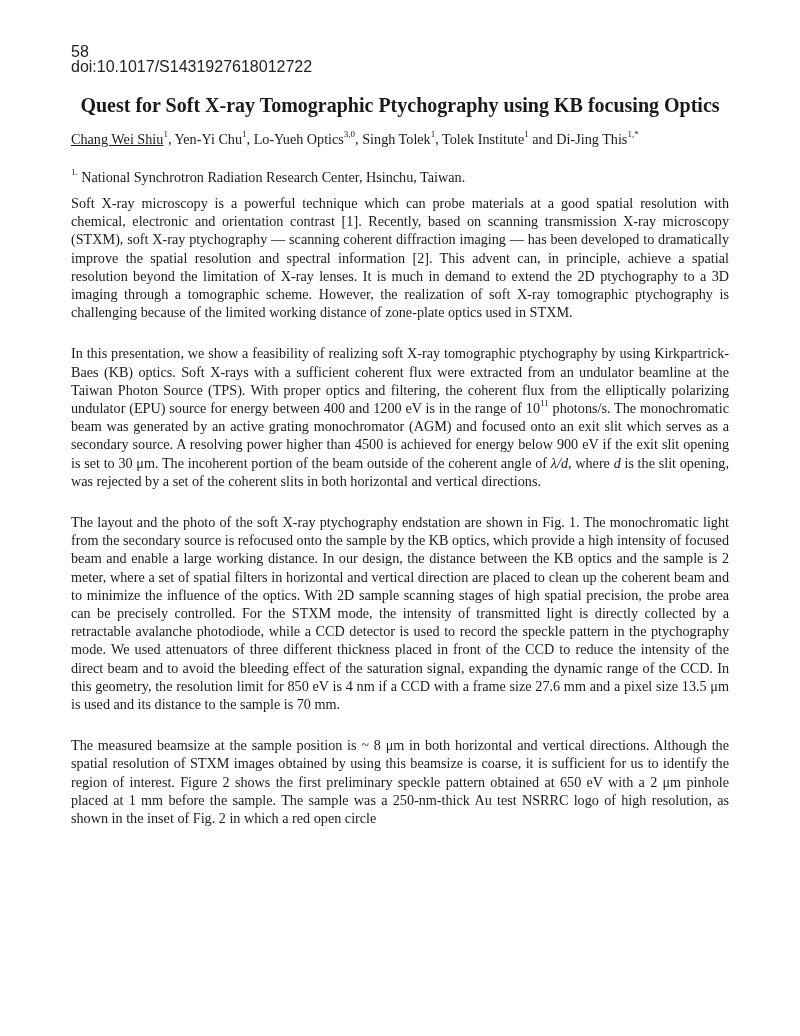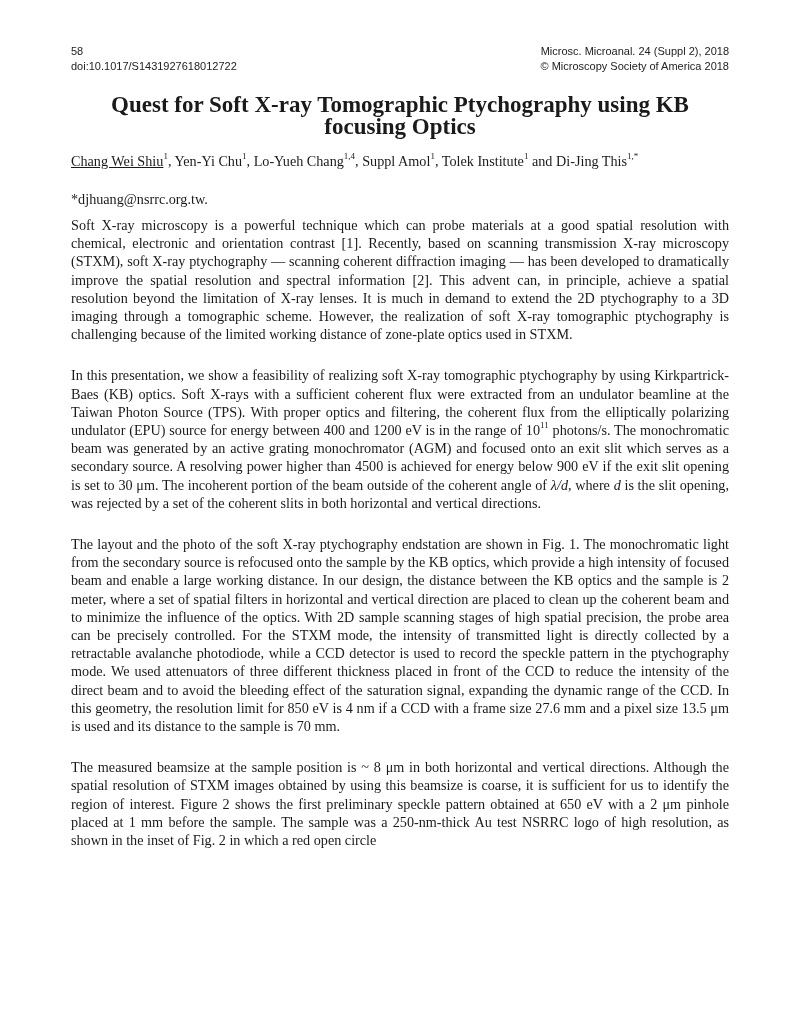--- a/index.html
+++ b/index.html
@@ -17,30 +17,30 @@
     .page {
       position: absolute;
       left: 71px;
       top: 44px;
       width: 658px;
     }
     .header {
       display: flex;
       justify-content: space-between;
       font-family: "Liberation Sans", sans-serif;
-      font-size: 11px;
+      font-size: 16px;
       line-height: 15px;
       color: #222;
       align-items: center;
     }
     .header .right { text-align: right; }
     .title {
       font-family: "Liberation Serif", serif;
       font-weight: bold;
-      font-size: 23px;
+      font-size: 20px;
       text-align: center;
       margin-top: 20px;
       line-height: 22px;
     }
     .authors {
       font-family: "Liberation Serif", serif;
       font-size: 14.2px;
       line-height: 18px;
       margin-top: 14px;
     }
@@ -70,34 +70,30 @@
 </head>
 <body>
 
 <div class="page">
 
   <div class="header">
     <div class="left">
       <div>58</div>
       <div>doi:10.1017/S1431927618012722</div>
     </div>
-    <div class="right">
-      <div>Microsc. Microanal. 24 (Suppl 2), 2018</div>
-      <div>© Microscopy Society of America 2018</div>
-    </div>
   </div>
 
   <div class="title">Quest for Soft X-ray Tomographic Ptychography using KB focusing Optics</div>
 
   <div class="authors">
-    <span class="presenter">Chang Wei Shiu</span><sup>1</sup><span>, </span><span>Yen-Yi Chu</span><sup>1</sup><span>, </span><span>Lo-Yueh Chang</span><sup>1,4</sup><span>, </span><span>Suppl Amol</span><sup>1</sup><span>, </span><span>Tolek Institute</span><sup>1</sup><span> and </span><span>Di-Jing This</span><sup>1,*</sup>
+    <span class="presenter">Chang Wei Shiu</span><sup>1</sup><span>, </span><span>Yen-Yi Chu</span><sup>1</sup><span>, </span><span>Lo-Yueh Optics</span><sup>3,0</sup><span>, </span><span>Singh Tolek</span><sup>1</sup><span>, </span><span>Tolek Institute</span><sup>1</sup><span> and </span><span>Di-Jing This</span><sup>1,*</sup>
   </div>
 
   <div class="affils">
-    <div>*djhuang@nsrrc.org.tw.</div>
+    <div><sup>1.</sup><span> National Synchrotron Radiation Research Center, Hsinchu, Taiwan.</span></div>
   </div>
 
   <p class="para first">Soft X-ray microscopy is a powerful technique which can probe materials at a good spatial resolution with chemical, electronic and orientation contrast [1]. Recently, based on scanning transmission X-ray microscopy (STXM), soft X-ray ptychography — scanning coherent diffraction imaging — has been developed to dramatically improve the spatial resolution and spectral information [2]. This advent can, in principle, achieve a spatial resolution beyond the limitation of X-ray lenses. It is much in demand to extend the 2D ptychography to a 3D imaging through a tomographic scheme. However, the realization of soft X-ray tomographic ptychography is challenging because of the limited working distance of zone-plate optics used in STXM.</p>
 
   <p class="para"><span>In this presentation, we show a feasibility of realizing soft X-ray tomographic ptychography by using Kirkpartrick-Baes (KB) optics.  Soft X-rays with a sufficient coherent flux were extracted from an undulator beamline at the Taiwan Photon Source (TPS). With proper optics and filtering, the coherent flux from the elliptically polarizing undulator (EPU) source for energy between 400 and 1200 eV is in the range of 10</span><sup>11</sup><span> photons/s. The monochromatic beam was generated by an active grating monochromator (AGM) and focused onto an exit slit which serves as a secondary source. A resolving power higher than 4500 is achieved for energy below 900 eV if the exit slit opening is set to 30 μm. The incoherent portion of the beam outside of the coherent angle of </span><span class="ital">λ/d</span><span>, where </span><span class="ital">d</span><span> is the slit opening, was rejected by a set of the coherent slits in both horizontal and vertical directions.</span></p>
 
   <p class="para">The layout and the photo of the soft X-ray ptychography endstation are shown in Fig. 1. The monochromatic light from the secondary source is refocused onto the sample by the KB optics, which provide a high intensity of focused beam and enable a large working distance. In our design, the distance between the KB optics and the sample is 2 meter, where a set of spatial filters in horizontal and vertical direction are placed to clean up the coherent beam and to minimize the influence of the optics. With 2D sample scanning stages of high spatial precision, the probe area can be precisely controlled. For the STXM mode, the intensity of transmitted light is directly collected by a retractable avalanche photodiode, while a CCD detector is used to record the speckle pattern in the ptychography mode. We used attenuators of three different thickness placed in front of the CCD to reduce the intensity of the direct beam and to avoid the bleeding effect of the saturation signal, expanding the dynamic range of the CCD. In this geometry, the resolution limit for 850 eV is 4 nm if a CCD with a frame size 27.6 mm and a pixel size 13.5 μm is used and its distance to the sample is 70 mm.</p>
 
   <p class="para">The measured beamsize at the sample position is ~ 8 μm in both horizontal and vertical directions. Although the spatial resolution of STXM images obtained by using this beamsize is coarse, it is sufficient for us to identify the region of interest. Figure 2 shows the first preliminary speckle pattern obtained at 650 eV with a 2 μm pinhole placed at 1 mm before the sample. The sample was a 250-nm-thick Au test NSRRC logo of high resolution, as shown in the inset of Fig. 2 in which a red open circle</p>
 

